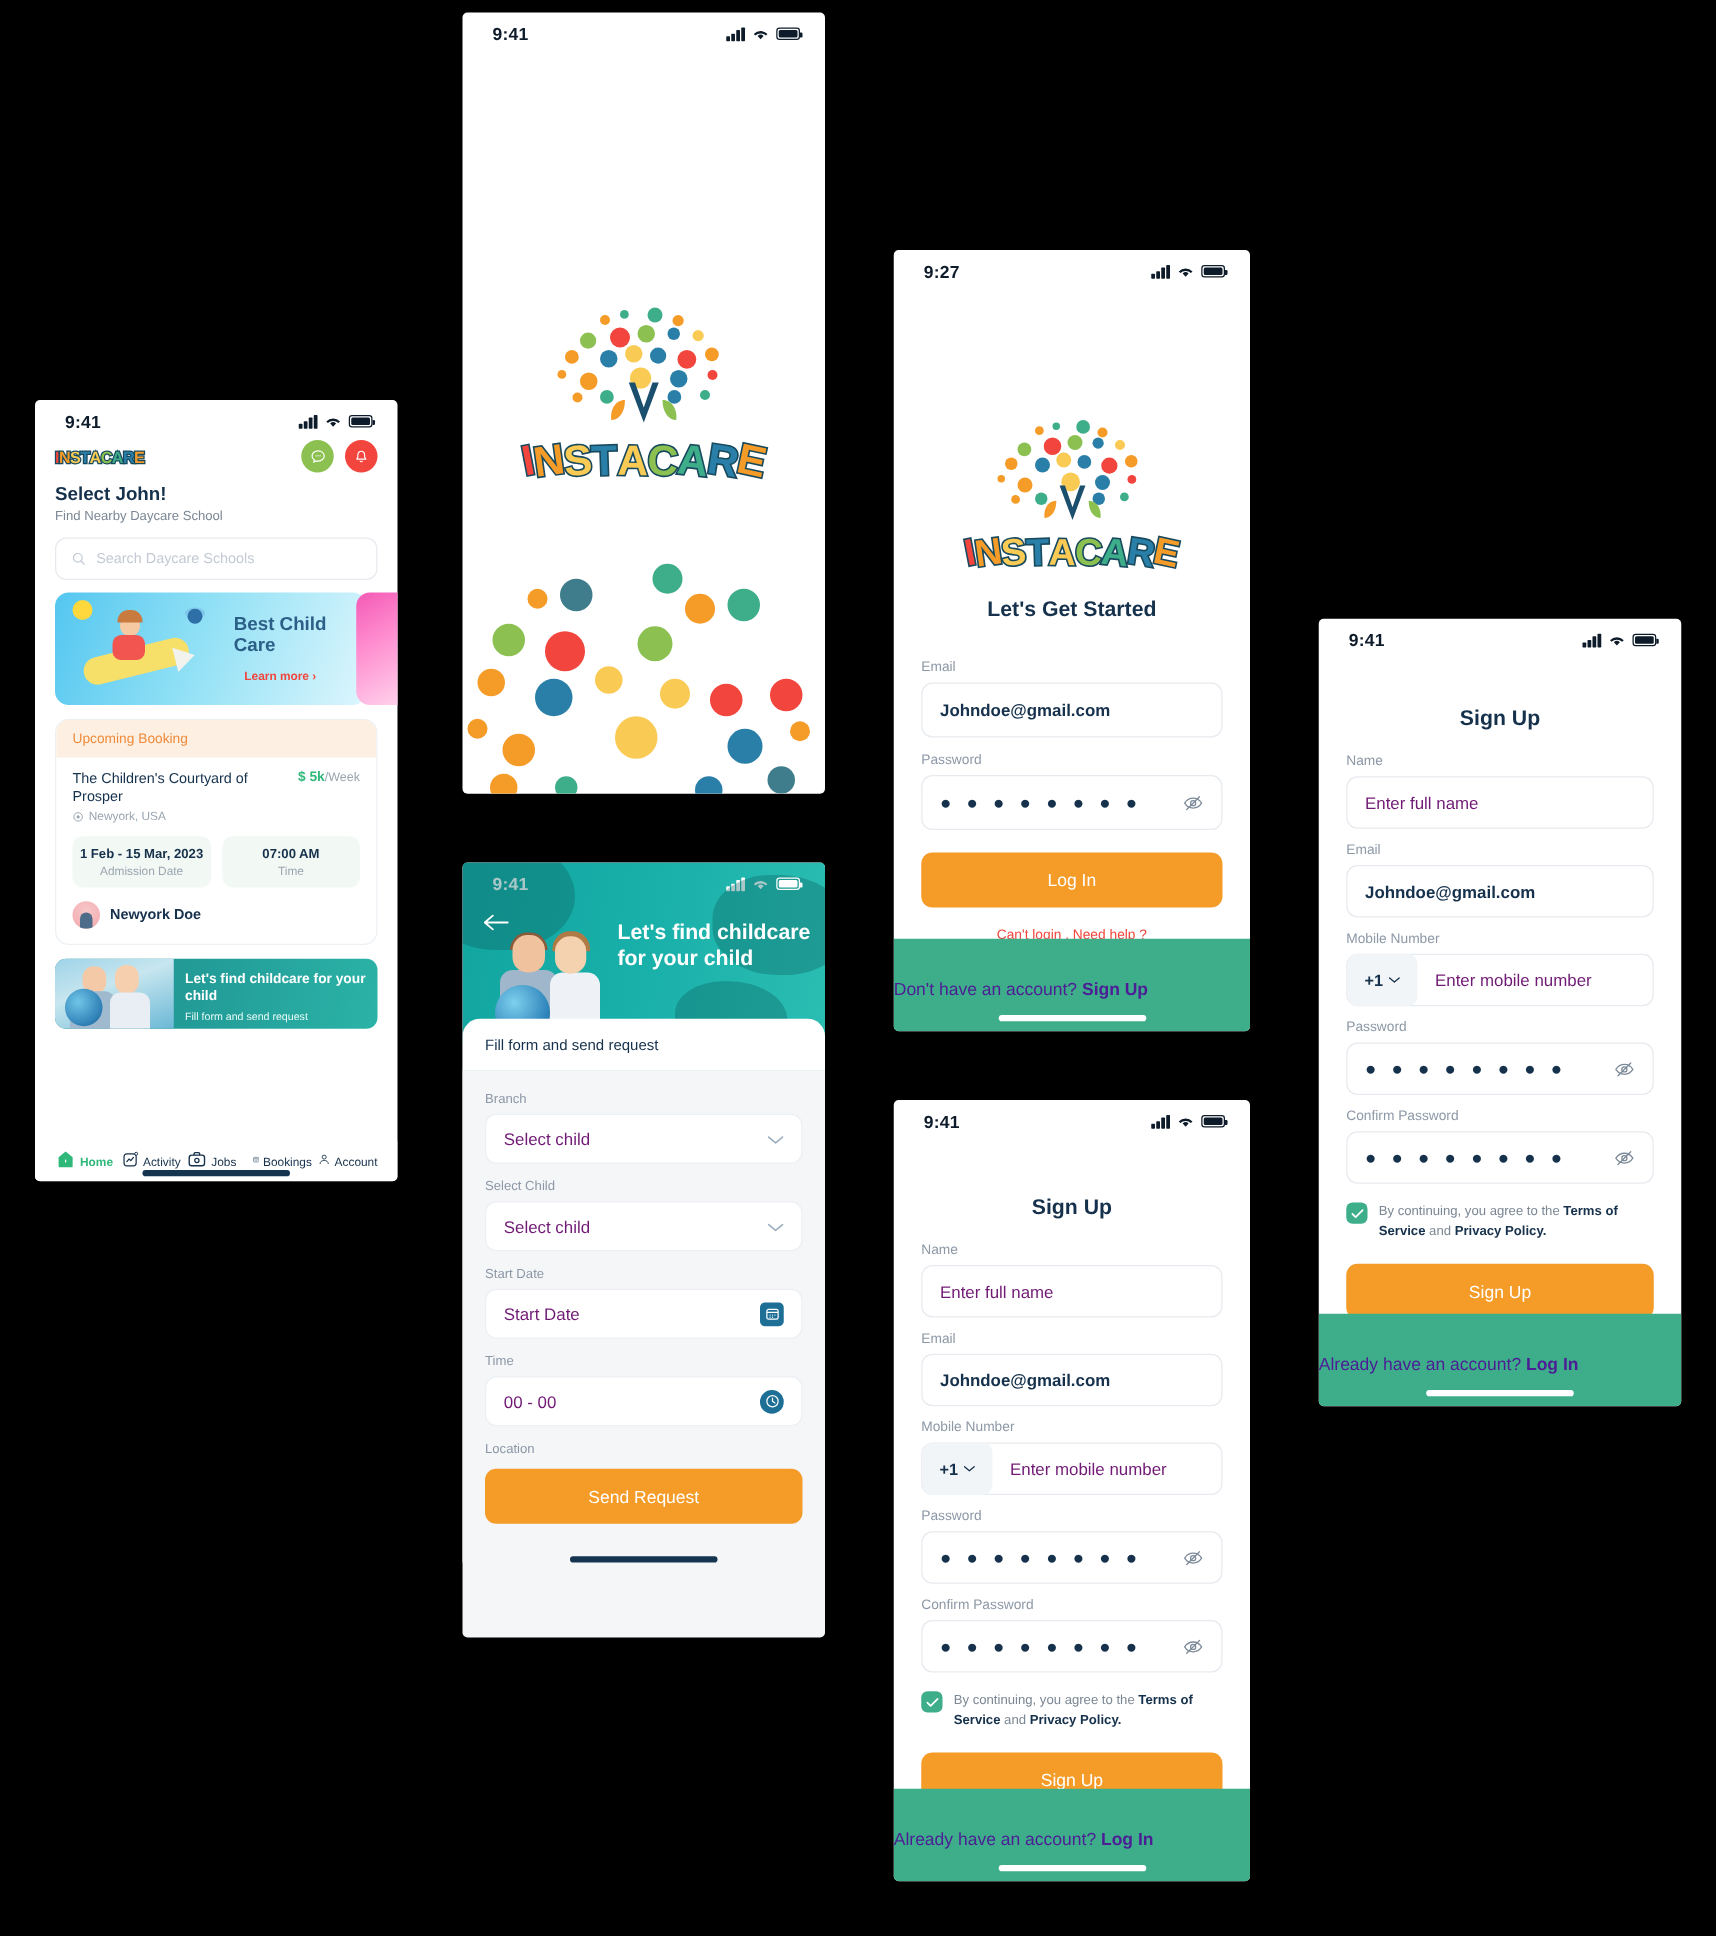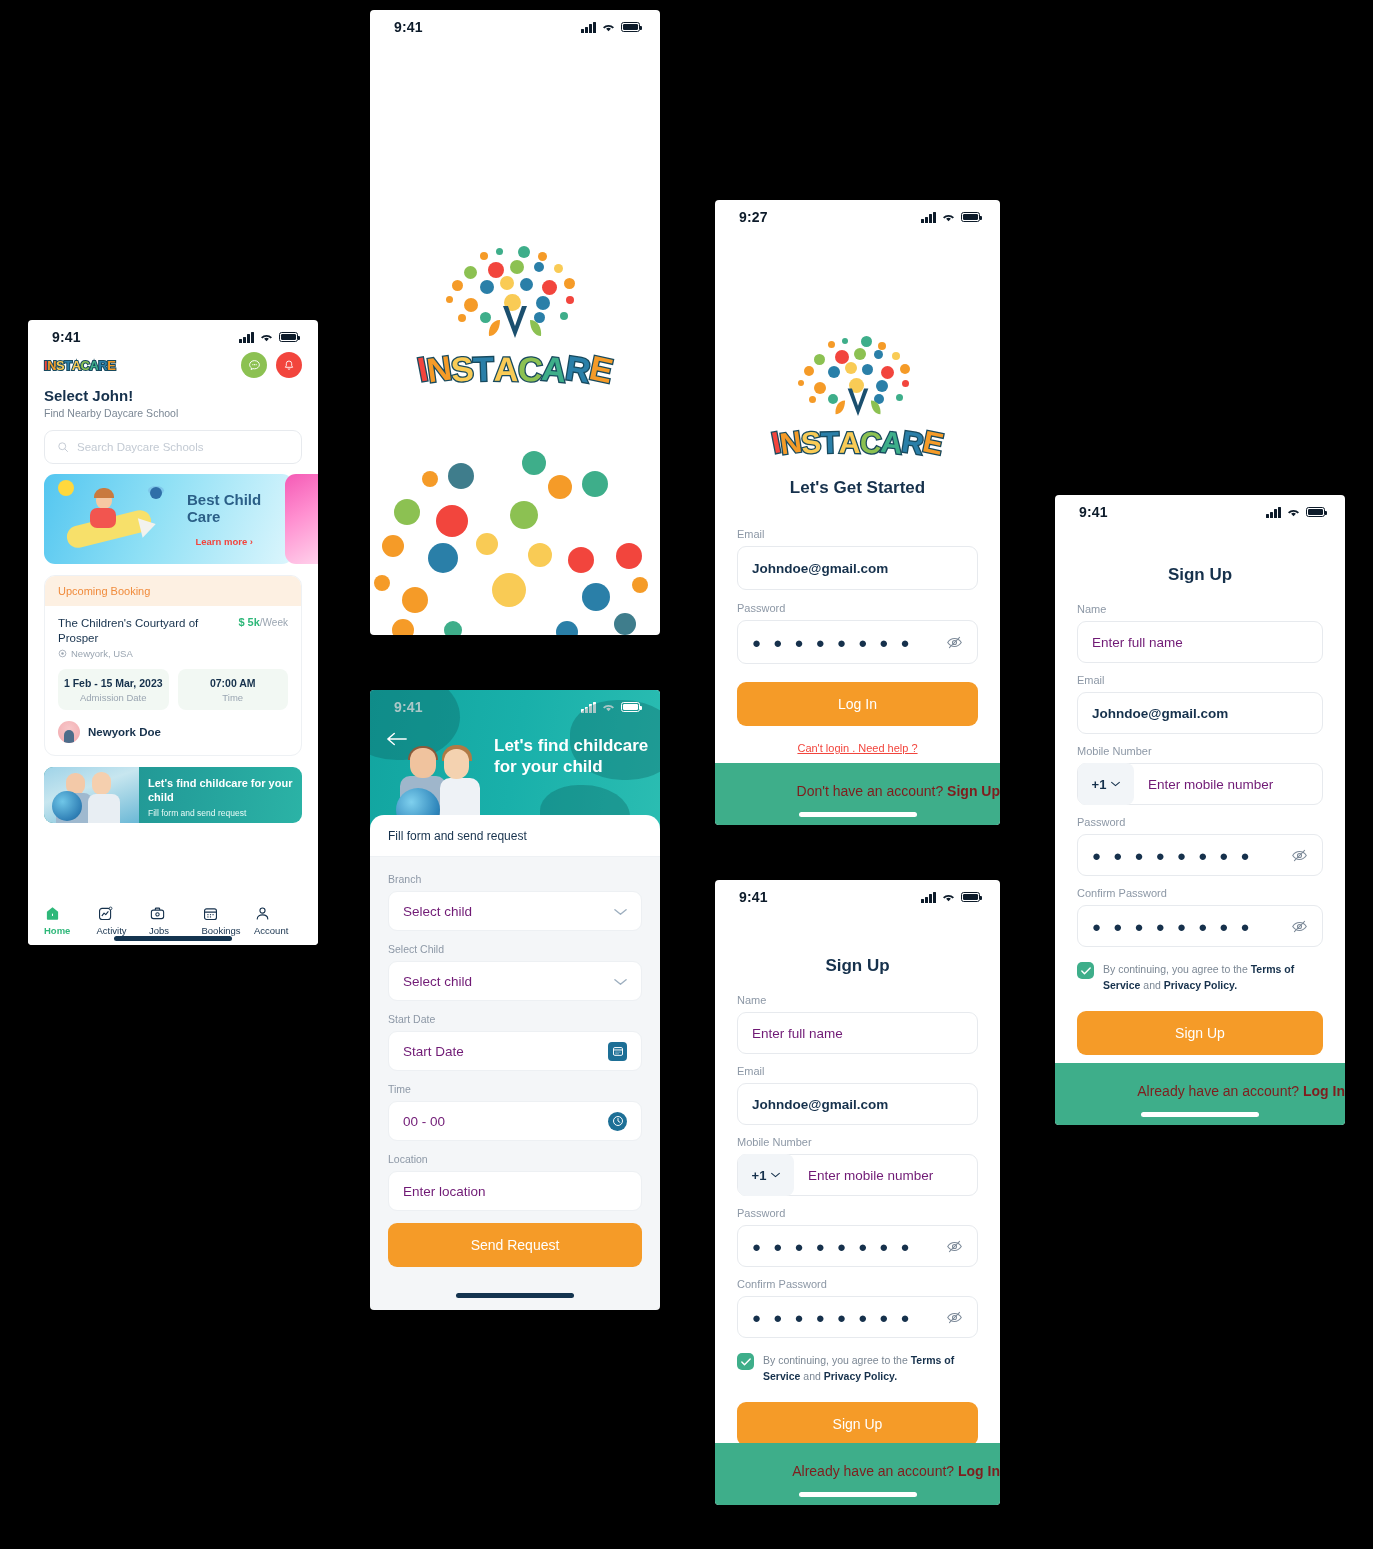--- a/index.html
+++ b/index.html
@@ -49,22 +49,22 @@
   .field .ph { color: #701a75; }
   .field .val { color: #16314c; font-weight: bold; }
   .dots { letter-spacing: 4px; color: #16314c; font-size: 15px; font-weight: bold; }
   .eye { margin-left: auto; color: #7d8a99; display:flex; }
   .btn-orange {
     height: 44px; border-radius: 9px; background: #F59B28;
     display: flex; align-items: center; justify-content: center;
     color: #fff; font-size: 14px; border: none; cursor: pointer;
   }
   .greenbar {
-    background: #3EAE8A; color: #7f1d1d; text-align: right;
-    font-size: 14px; padding: 20px 0 8px;
+    background: #3EAE8A; color: #4c1d95; text-align: left;
+    font-size: 14px; padding: 32px 0 8px;
   }
   .greenbar b { font-weight: bold; }
 
   
   .logo-wrap { position: relative; display: flex; flex-direction: column; align-items: center; }
   .tree { position: relative; }
   .tree span { position: absolute; border-radius: 50%; display: block; }
   .word {
     font-weight: bold; letter-spacing: -0.5px;
     display: flex; align-items: flex-end;
@@ -119,21 +119,21 @@
   .promo .globe { position:absolute; left:8px; top:24px; width:30px; height:30px; border-radius:50%;
     background: radial-gradient(circle at 35% 35%, #6fc6e8 0%, #2f7fb5 70%, #1c5e8c 100%);}
   .promo .face1{position:absolute; left:22px; top:6px; width:19px; height:22px; border-radius:9px; background:#f3c9a8;}
   .promo .face2{position:absolute; left:48px; top:5px; width:19px; height:23px; border-radius:9px; background:#f5cfae;}
   .promo .body1{position:absolute; left:12px; top:26px; width:36px; height:30px; border-radius:8px 8px 0 0; background:#9fb9cf;}
   .promo .body2{position:absolute; left:44px; top:27px; width:32px; height:29px; border-radius:8px 8px 0 0; background:#e8eef3;}
   .promo-t { position:absolute; left:104px; top:10px; font-size:11px; font-weight:bold; color:#fff; line-height:1.25; }
   .promo-s { position:absolute; left:104px; top:41px; font-size:8.5px; color:#e9fbf7; }
   .tabbar { position:absolute; left:0; right:0; bottom:0; padding: 6px 10px 4px; background:#fff; }
   .tabs { display:flex; justify-content:space-between; padding: 0 6px; }
-  .tab { display:flex; flex-direction:column; align-items:flex-start; gap:3px; width:48px;}
+  .tab { display:flex; flex-direction:row; align-items:flex-end; gap:3px; width:48px;}
   .tab span { font-size:9.5px; color:#16314c; }
   .tab.active span { color:#2fb87a; font-weight:bold; }
 
   
   #splash { left: 370px; top: 10px; width: 290px; height: 625px; }
   .dotfield { position:absolute; left:0; right:0; bottom:0; height: 210px; overflow:hidden;}
   .dotfield span { position:absolute; border-radius:50%; display:block;}
 
   
   #form { left: 370px; top: 690px; width: 290px; height: 620px; background:#f4f6f8;}
@@ -537,23 +537,20 @@
           <span class="ph">00 - 00</span>
           <span class="sq-ic" style="border-radius:50%;">
             <svg width="12" height="12" viewBox="0 0 16 16">
                 <circle cx="8" cy="8" r="6" fill="none" stroke="#fff" stroke-width="1.3"></circle>
                 <path d="M8 4.6V8l2.6 1.8" fill="none" stroke="#fff" stroke-width="1.3" stroke-linecap="round"></path>
               </svg>
           </span>
         </div>
 
         <div class="lbl">Location</div>
-        <div class="field">
-          <span class="ph">Enter location</span>
-        </div>
 
         <div class="btn-orange" style="margin-top:10px;">Send Request</div>
         <div class="homebar" style="margin-top:26px;"></div>
       </div>
     </div>
   </div>
 
   <div class="phone" id="login">
     <div class="statusbar">
       <span>9:27</span>

